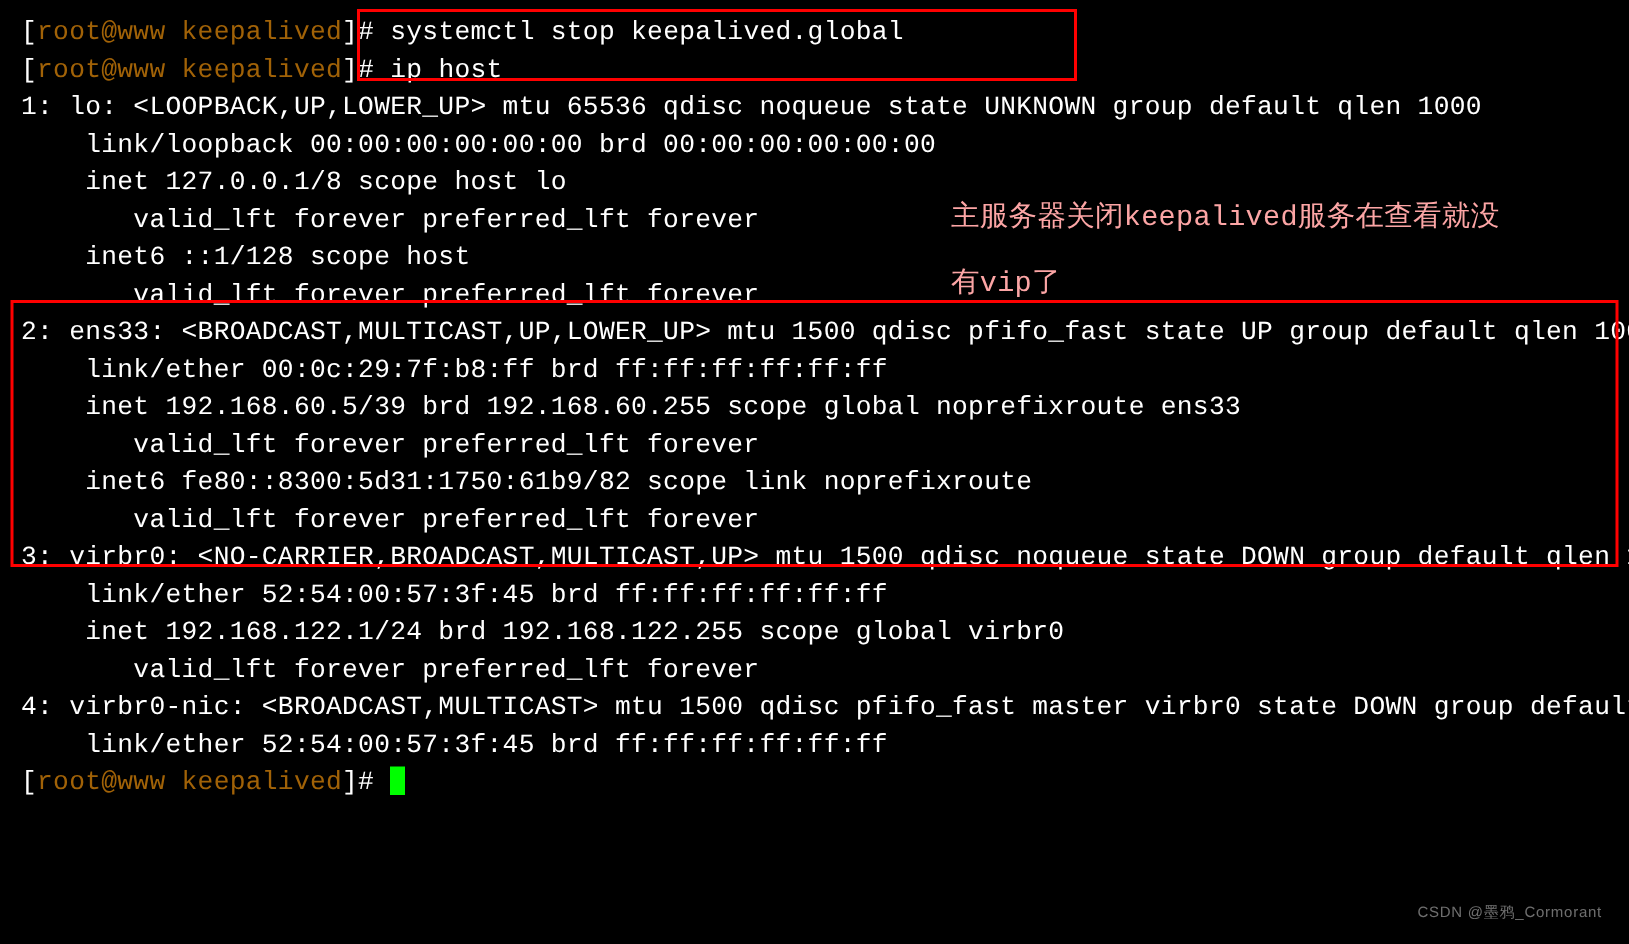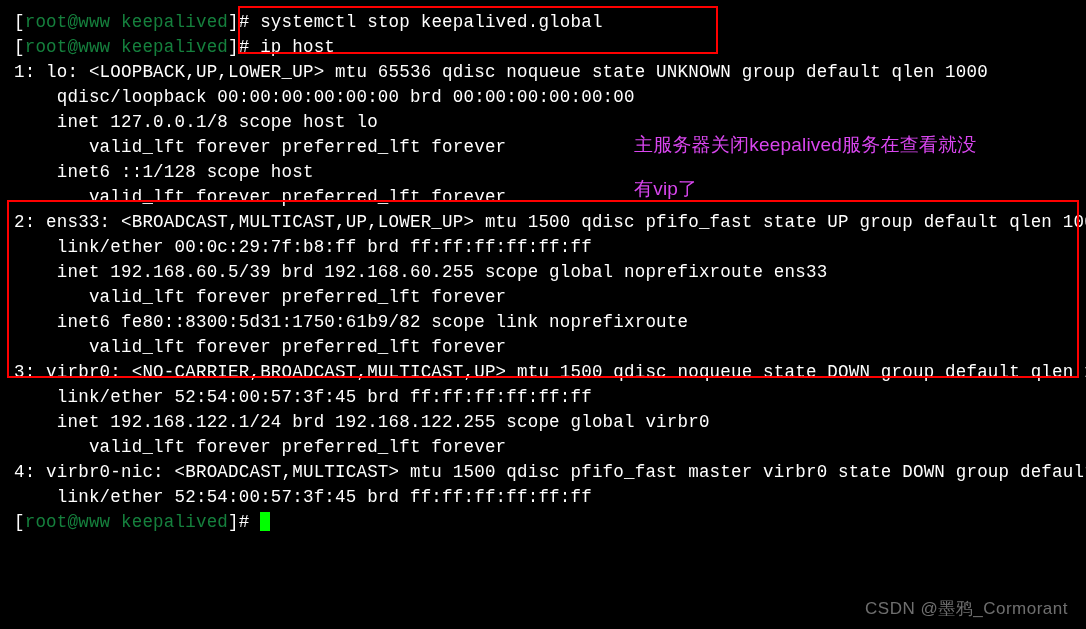--- a/index.html
+++ b/index.html
@@ -10,45 +10,45 @@
       line-height:25px;
       color:#fff;
       width:1086px;
       height:629px;
       overflow:hidden;
       position:relative;
       padding:10px 0 0 14px;
       letter-spacing:0.2px;
     }
     .line { white-space:pre; }
-    .prompt-user { color:#15803d;text-align:right; }
+    .prompt-user { color:#a16207;text-align:right; }
     .redbox1 { position:absolute; border:2px solid #ff0000; pointer-events:none; left:238px; top:6px; width:480px; height:48px; }
     .redbox2 { position:absolute; border:2px solid #ff0000; pointer-events:none; left:7px; top:200px; width:1072px; height:178px; }
-    .annot { position:absolute; color:#d946ef; font-family:Liberation Sans, sans-serif; font-size:19px; line-height:26px; }
+    .annot { position:absolute; color:#fca5a5; font-family:Liberation Mono, monospace; font-size:19px; line-height:26px; }
     .a1 { left:634px; top:132px; }
     .a2 { left:634px; top:160px;margin-top:16px; }
     .cursor { display:inline-block; width:10px; height:19px; background:#00ff00; vertical-align:middle; margin-top:-2px; }
     .watermark {
       position:absolute;
       right:18px;
       bottom:8px;
       color:rgba(200,200,200,0.55);
       font-family:"Microsoft YaHei",sans-serif;
-      font-size:17px;
+      font-size:10px;
       letter-spacing:0.5px;
     }
   </style>
 </head>
 <body>
 
 <div class="line"><span>[</span><span class="prompt-user">root@www keepalived</span><span>]# </span><span>systemctl stop keepalived.global</span></div>
 <div class="line"><span>[</span><span class="prompt-user">root@www keepalived</span><span>]# </span><span>ip host</span></div>
 
 <div class="line">1: lo: &lt;LOOPBACK,UP,LOWER_UP&gt; mtu 65536 qdisc noqueue state UNKNOWN group default qlen 1000</div>
-<div class="line">    qdisc/loopback 00:00:00:00:00:00 brd 00:00:00:00:00:00</div>
+<div class="line">    link/loopback 00:00:00:00:00:00 brd 00:00:00:00:00:00</div>
 <div class="line">    inet 127.0.0.1/8 scope host lo</div>
 <div class="line">       valid_lft forever preferred_lft forever</div>
 <div class="line">    inet6 ::1/128 scope host</div>
 <div class="line">       valid_lft forever preferred_lft forever</div>
 
 <div class="line">2: ens33: &lt;BROADCAST,MULTICAST,UP,LOWER_UP&gt; mtu 1500 qdisc pfifo_fast state UP group default qlen 1000</div>
 <div class="line">    link/ether 00:0c:29:7f:b8:ff brd ff:ff:ff:ff:ff:ff</div>
 <div class="line">    inet 192.168.60.5/39 brd 192.168.60.255 scope global noprefixroute ens33</div>
 <div class="line">       valid_lft forever preferred_lft forever</div>
 <div class="line">    inet6 fe80::8300:5d31:1750:61b9/82 scope link noprefixroute</div>

